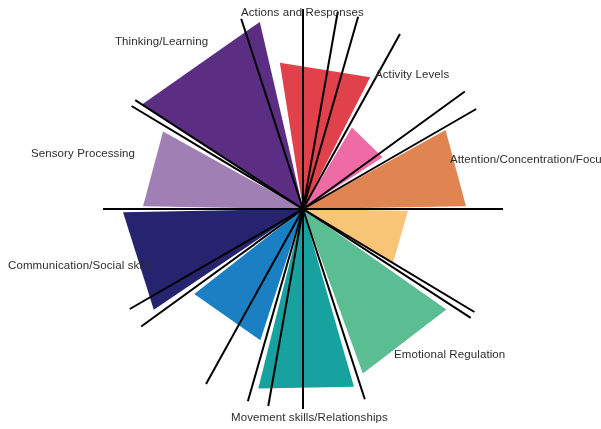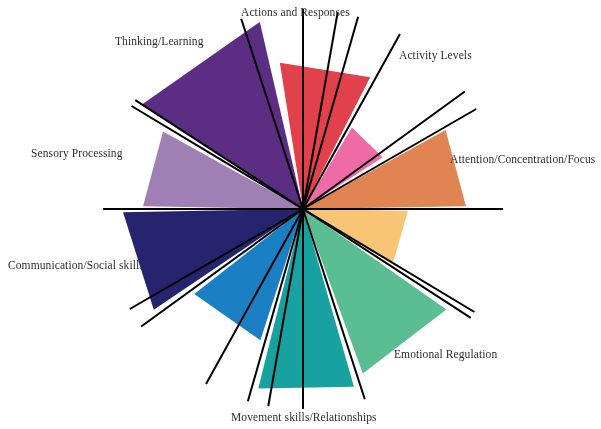--- a/index.html
+++ b/index.html
@@ -23,29 +23,29 @@
   #wheel-svg {
     position: absolute;
     left: 0;
     top: 0;
     width: 601px;
     height: 429px;
     display: block;
   }
   .sector-label {
     position: absolute;
-    font-family: Liberation Serif, serif;
+    font-family: Liberation Sans, sans-serif;
     font-size: 11.5px;
     line-height: 13px;
     color: #2d2d30;
     white-space: nowrap;
     letter-spacing: 0.1px;
   }
   .lbl-actions-and-responses { left: 241px; top: 6px; }
-  .lbl-activity-levels       { left: 375px; top: 49px; margin-left: 24px; }
+  .lbl-activity-levels       { left: 375px; top: 68px; }
   .lbl-attention-concentration-focus { left: 450px; top: 153px; }
   .lbl-communication         { left: 422px; top: 241px; }
   .lbl-emotional-regulation  { left: 394px; top: 348px; }
   .lbl-movement-skills-coordination { left: 231px; top: 411px; }
   .lbl-organisation-planning-routine { left: 70px; top: 345px; }
   .lbl-relationships-social-skills { left: 8px; top: 259px; }
   .lbl-sensory-processing    { left: 31px; top: 147px; text-align: center; }
   .lbl-thinking-learning     { left: 115px; top: 35px; }
 </style>
 </head>

